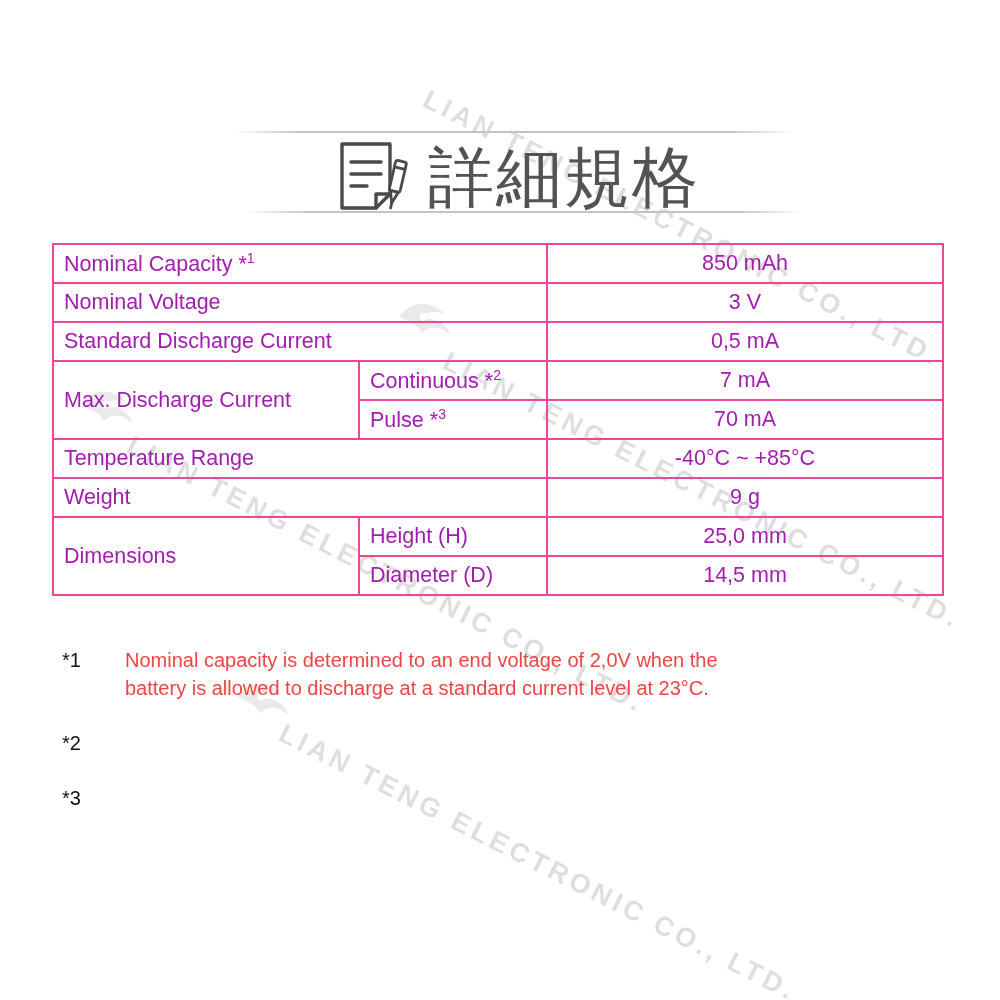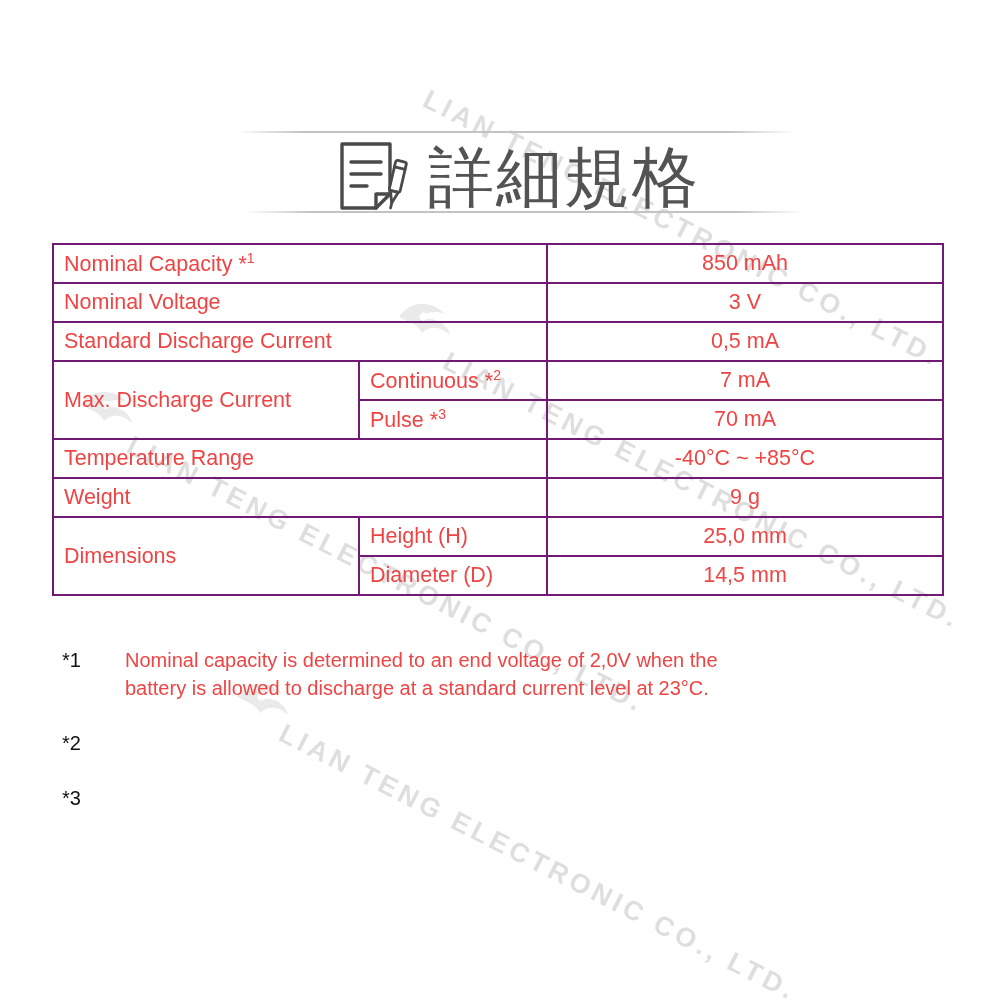--- a/index.html
+++ b/index.html
@@ -36,22 +36,22 @@
     line-height:72px; font-weight:normal;
   }
 
   
   .spec-table-wrap { position:absolute; left:52px; top:243px; z-index:1; }
   table.spec {
     border-collapse:collapse; table-layout:fixed; width:890px;
     background:transparent;
   }
   table.spec td {
-    border:2px solid #701a75;
-    height:39px; font-size:21.5px; color:#ef4444;
+    border:2px solid #ec4899;
+    height:39px; font-size:21.5px; color:#a21caf;
     vertical-align:middle; background:transparent;
   }
   td.lbl { text-align:left; padding:0 10px; }
   td.val { text-align:center; padding:0 0; }
   td.lbl sup, td.lbl .mark-sup { font-size:14px; }
   td.top-align { vertical-align:top; }
 
   
   .footnotes { position:absolute; left:62px; top:646px; width:810px; z-index:1; }
   .footnote { display:flex; align-items:flex-start; margin-bottom:27px; }

